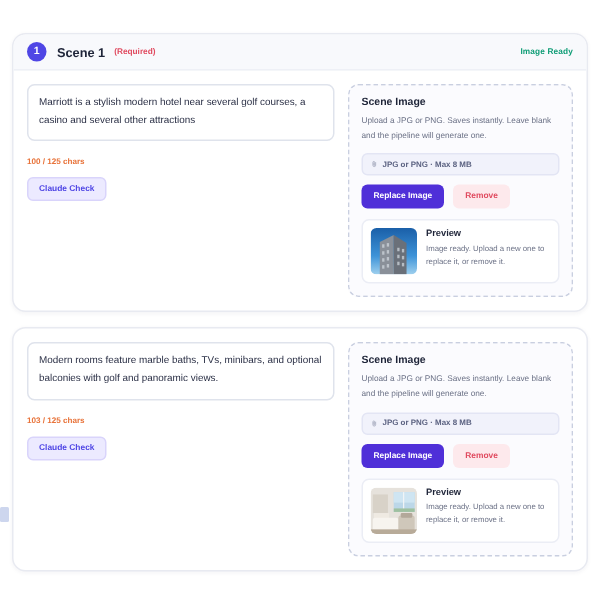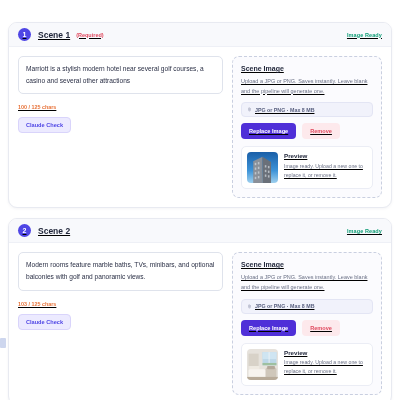--- a/index.html
+++ b/index.html
@@ -11,21 +11,20 @@
     font-family: "Liberation Sans", sans-serif;
     overflow: hidden;
   }
   .page {
     width: 400px;
     height: 376px;
     background: #ffffff;
     padding-top: 22px;
     box-sizing: border-box;
     position: relative;
-    text-decoration: underline;
   }
   .scene-card {
     margin: 0 8px 10px 8px;
     background: #ffffff;
     border: 1px solid #e8eaf1;
     border-radius: 9px;
     box-shadow: 0 1px 3px rgba(30,40,80,0.05);
     overflow: hidden;
   }
   .scene-head {
@@ -279,27 +278,20 @@
           <div class="preview-text">
             <div class="preview-title">Preview</div>
             <div class="preview-sub">Image ready. Upload a new one to replace it, or remove it.</div>
           </div>
         </div>
       </div>
     </div>
   </div>
 
   <div class="scene-card">
-    <div class="scene-head">
-      <div class="badge-num">2</div>
-      <div class="scene-title">Scene 2</div>
-      <div class="required-tag"></div>
-      <div class="head-spacer"></div>
-      <div class="status-ready">Image Ready</div>
-    </div>
     <div class="scene-body">
       <div class="left-col">
         <textarea class="scene-textarea" rows="2" style="">Modern rooms feature marble baths, TVs, minibars, and optional balconies with golf and panoramic views.</textarea>
         <div class="char-counter">103 / 125 chars</div>
         <button class="claude-check-btn">Claude Check</button>
       </div>
       <div class="right-col">
         <div class="panel-title">Scene Image</div>
         <div class="panel-desc">Upload a JPG or PNG. Saves instantly. Leave blank and the pipeline will generate one.</div>
         <div class="file-hint">

